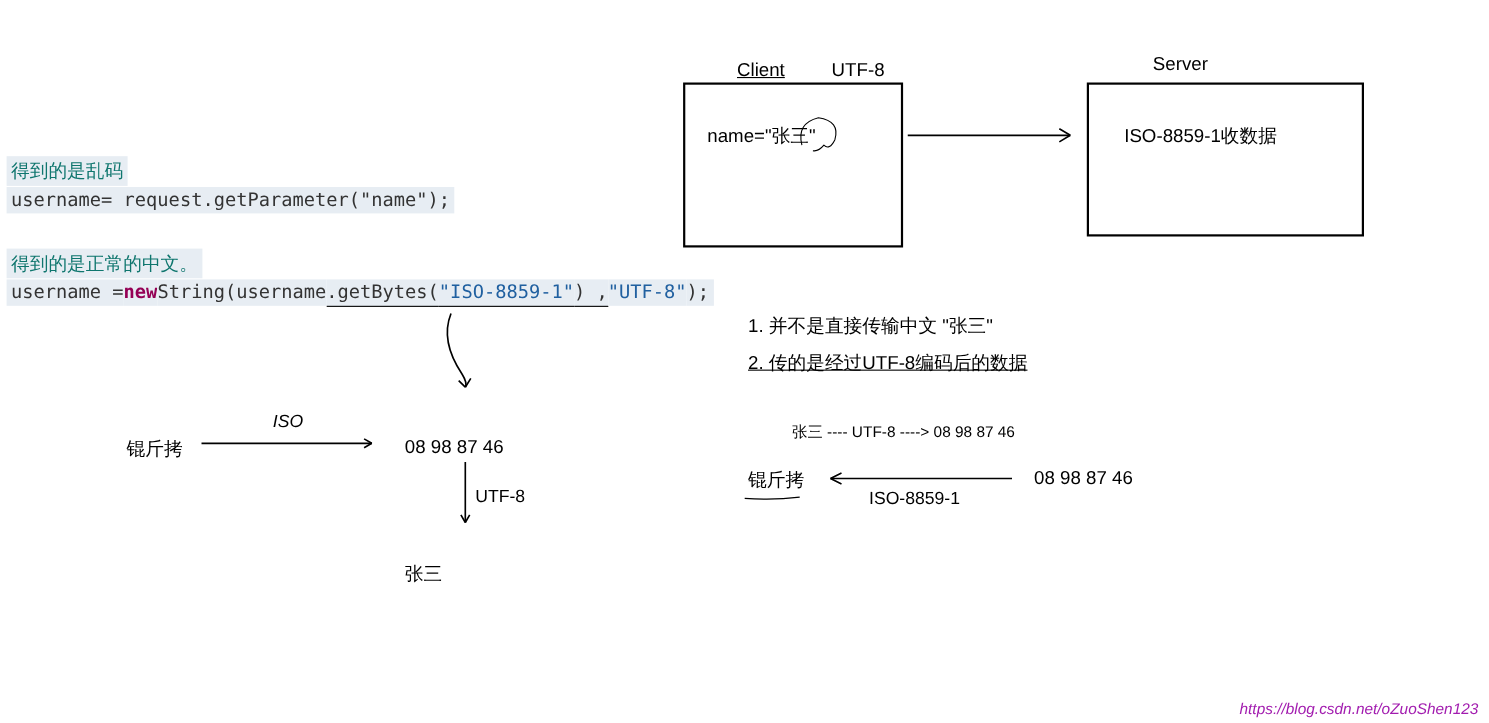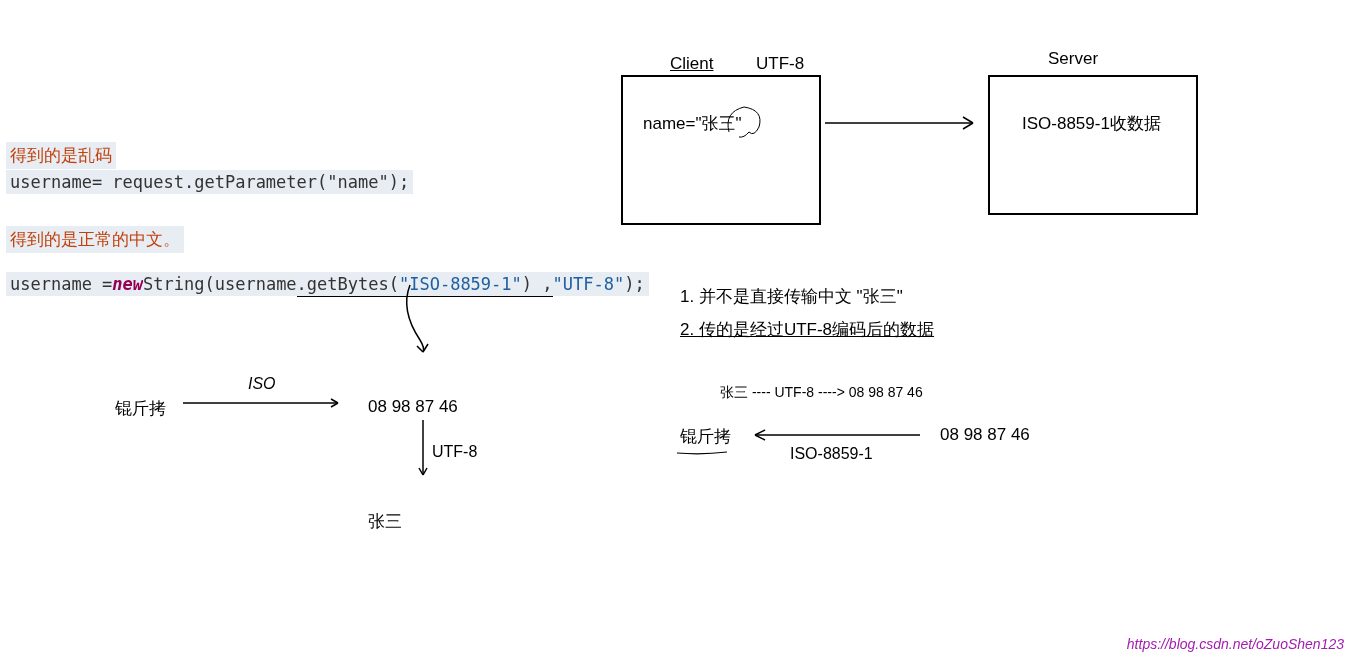--- a/index.html
+++ b/index.html
@@ -10,44 +10,43 @@
       background: #fff;
       position: relative;
       font-size: 17px;
     }
     .highlight {
       background: #e7edf3;
       display: inline-block;
       padding: 2px 4px;
     }
     .comment {
-      color: #c2410c;
+      color: #0f766e;
       font-size: 17px;
     }
     .code {
       font-family: "Consolas", monospace;
       font-size: 17px;
       color: #333;
     }
-    .keyword { color: #950055; font-weight: bold; font-style: italic; }
+    .keyword { color: #950055; font-weight: bold; }
     .method { color: #333; }
     .string { color: #2060a0; }
     .abs { position: absolute; }
     .box { border: 2px solid #000; position: absolute; }
     .watermark {
       position: absolute;
       right: 10px;
       bottom: 5px;
       color: #a21caf;
       font-size: 14px;
       font-style: italic;
     }
     .underline {
       border-bottom: 1.5px solid #000;
-      margin-top: 18px;
     }
   </style>
 </head>
 <body>
 
 <div class="abs" style="left:6px; top:142px;">
   <span class="highlight comment">得到的是乱码</span>
 </div>
 <div class="abs" style="left:6px; top:170px;">
   <span class="highlight code">username= request.getParameter("name");</span>
@@ -87,21 +86,21 @@
     <path d="M 10 30 Q 5 10 25 5 Q 45 8 40 25 Q 35 35 30 30 Q 25 36 20 35" stroke="#000" stroke-width="1" fill="none"></path>
   </svg>
 </div>
 
 <svg class="abs" style="left:825px; top:115px; width:155px; height:20px;">
   <line x1="0" y1="8" x2="148" y2="8" stroke="#000" stroke-width="1.5"></line>
   <path d="M 148 8 L 138 2 M 148 8 L 138 14" stroke="#000" stroke-width="1.5" fill="none"></path>
 </svg>
 
 <div class="abs" style="left:1048px; top:49px; font-size:17px;">Server</div>
-<div class="box" style="left:988px; top:75px; width:210px; height:140px;">
+<div class="box" style="left:988px; top:75px; width:252px; height:140px;">
   <div class="abs" style="left:32px; top:35px; font-size:17px;">ISO-8859-1收数据</div>
 </div>
 
 <div class="abs" style="left:680px; top:285px; font-size:17px;">1. 并不是直接传输中文 "张三"</div>
 <div class="abs" style="left:680px; top:318px; font-size:17px;text-decoration:underline;">2. 传的是经过UTF-8编码后的数据</div>
 
 <div class="abs" style="left:720px; top:384px; font-size:14px;">
   <span>张三</span><span>  ----  UTF-8  ----&gt;  </span><span>08 98  87 46</span>
 </div>
 

